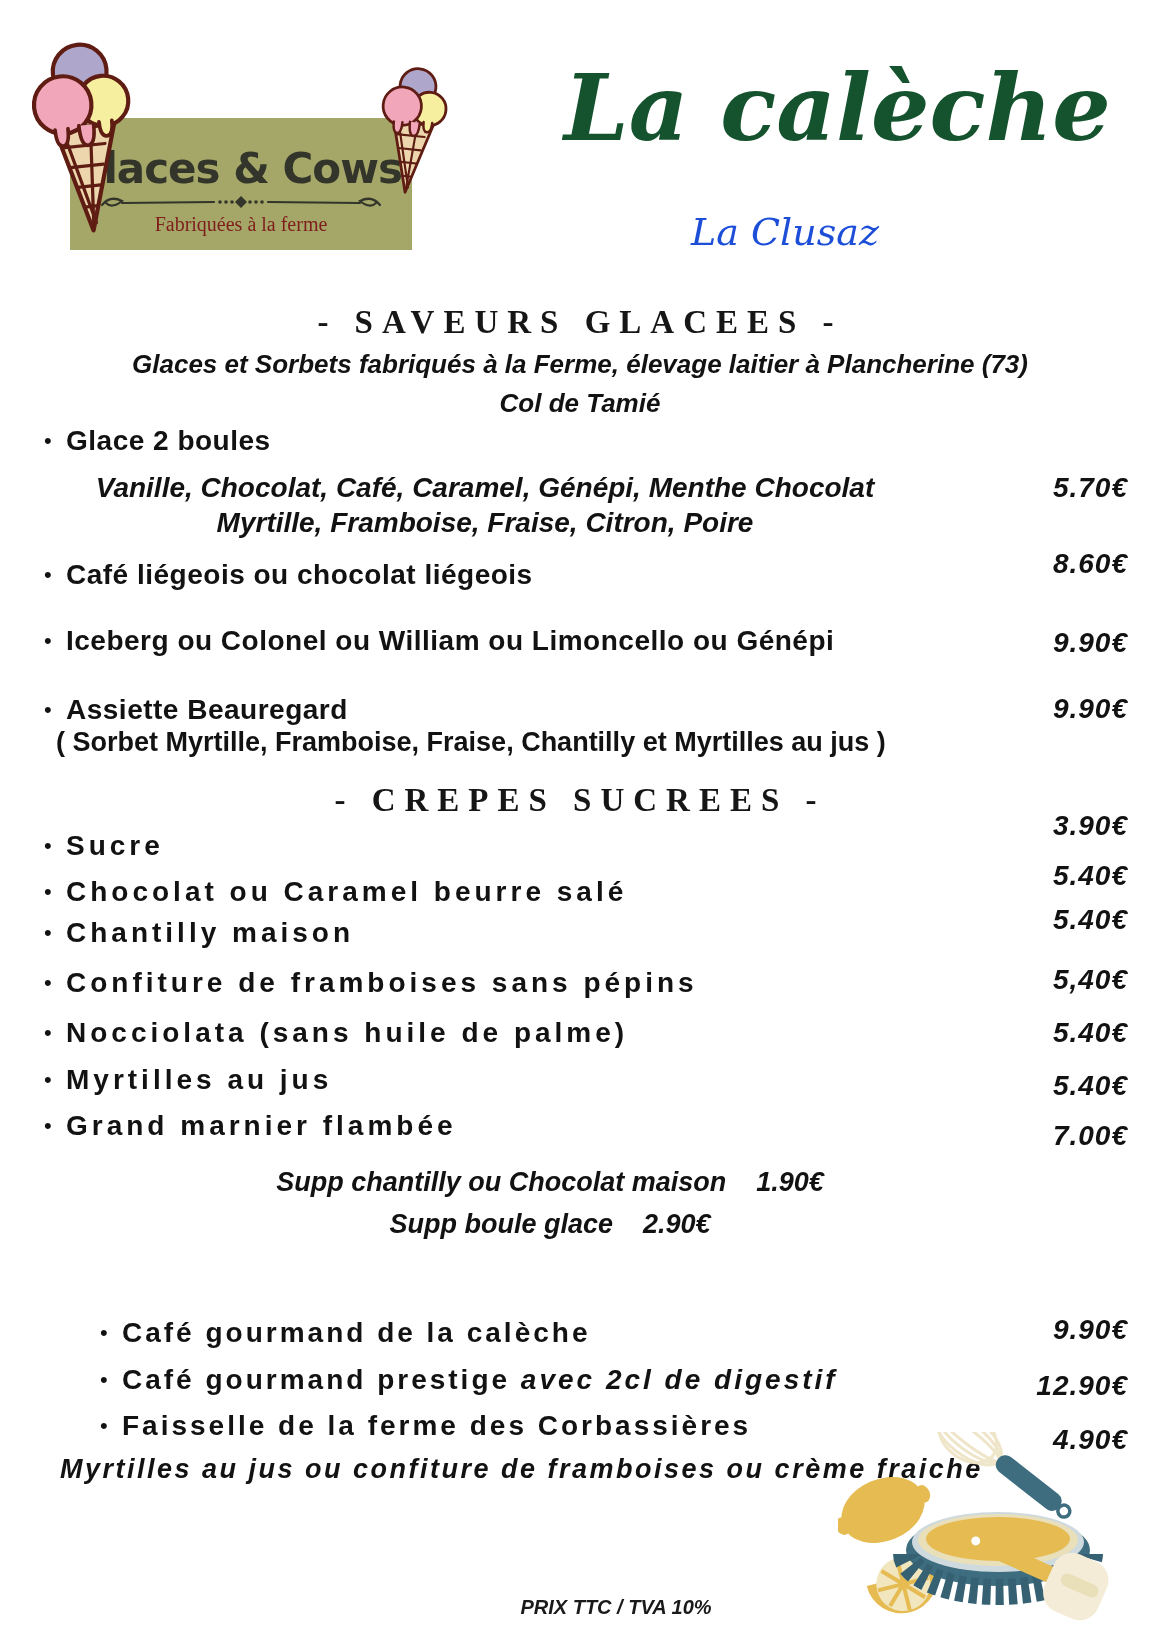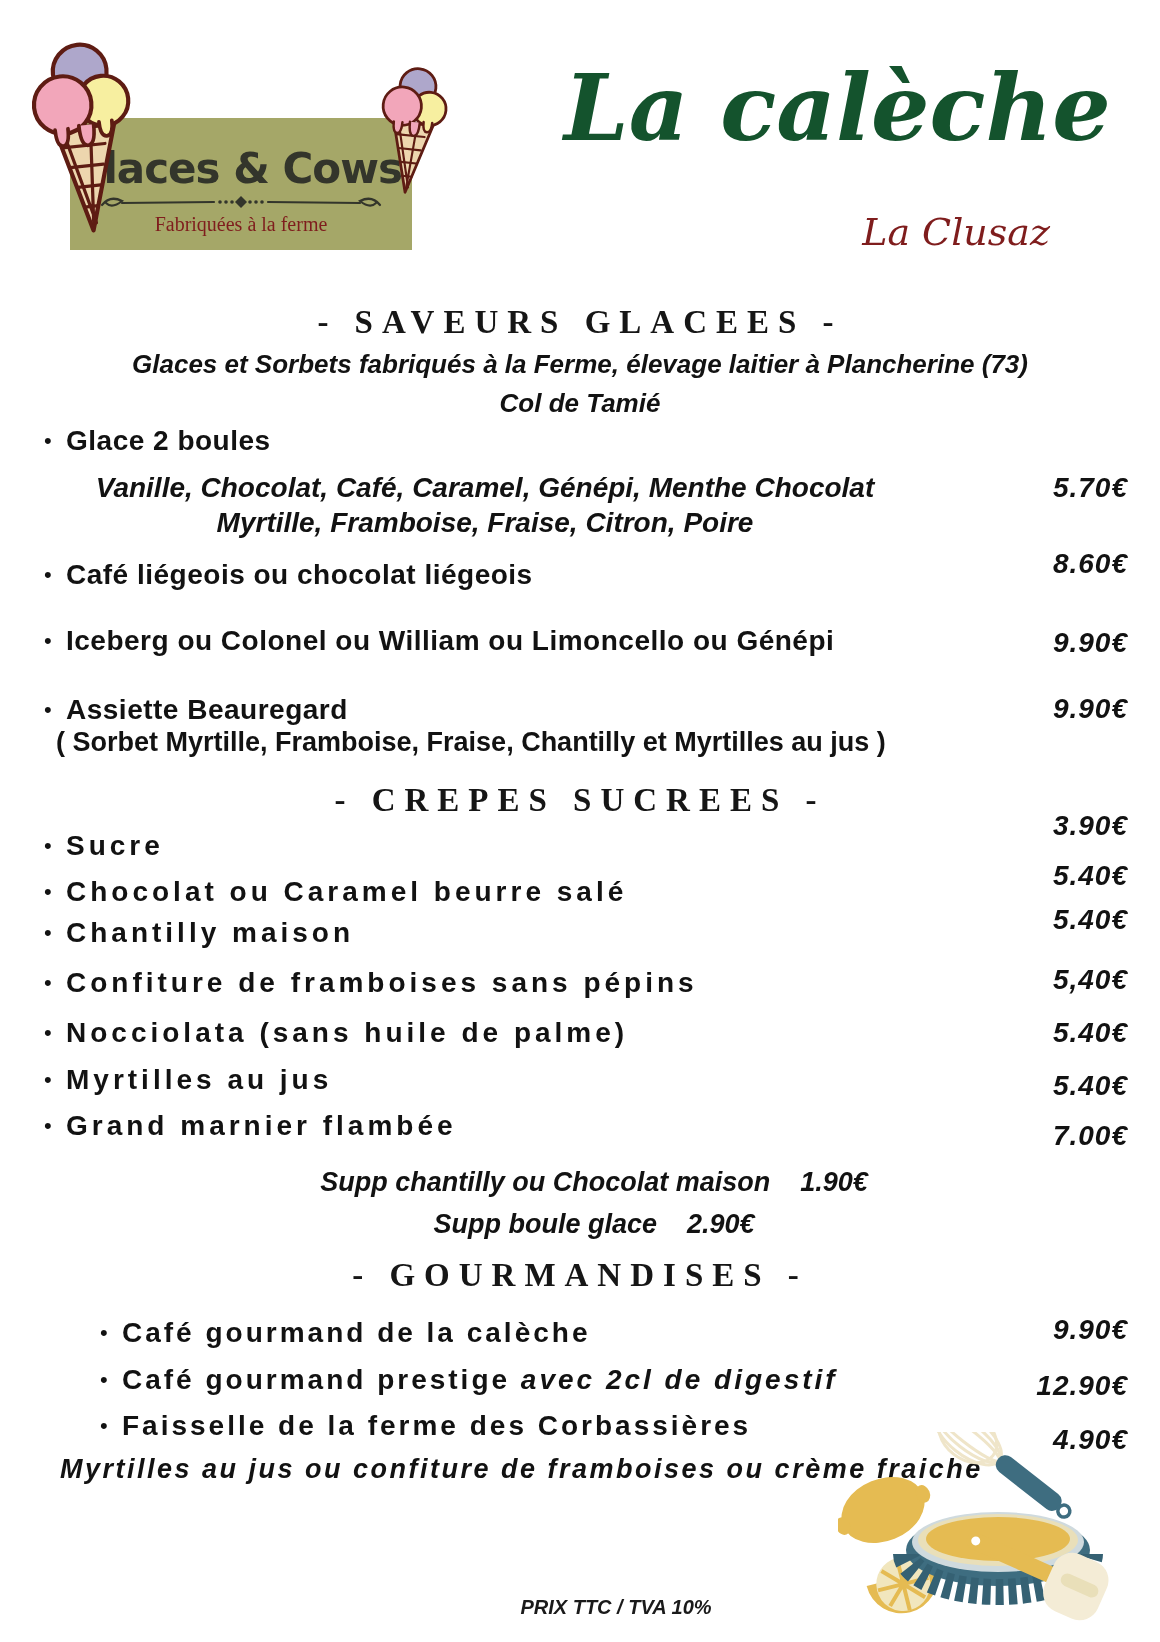--- a/index.html
+++ b/index.html
@@ -24,23 +24,23 @@
   }
   .cone{position:absolute;z-index:2;}
   .cone-left{left:34px;top:34px;width:102px;height:212px;transform:rotate(-6deg);}
   .cone-right{left:374px;top:64px;width:76px;height:136px;transform:rotate(6deg);}
   .title{
     position:absolute;left:520px;top:58px;width:530px;text-align:center;
     font-family:"DejaVu Serif",serif;font-style:italic;font-weight:bold;
     font-size:92px;line-height:1.1;color:#14532d;white-space:nowrap;margin-left:44px;
   }
   .subtitle{
-    position:absolute;left:520px;top:210px;width:530px;text-align:right;
+    position:absolute;left:520px;top:210px;width:530px;text-align:center;
     font-family:"DejaVu Serif",serif;font-style:italic;
-    font-size:38px;color:#7f1d1d;
+    font-size:38px;color:#1d4ed8;
   }
   
   .section-heading{
     position:absolute;left:0;width:100%;text-align:center;
     font-family:"Liberation Serif",serif;font-weight:700;
     font-size:33px;line-height:1;letter-spacing:9px;color:#161616;white-space:nowrap;
   }
   .intro-line{
     position:absolute;left:0;width:100%;text-align:center;
     font-weight:bold;font-style:italic;font-size:26px;line-height:1;color:#121212;
@@ -64,21 +64,21 @@
   .flavors{
     position:absolute;left:60px;width:850px;text-align:center;
     font-weight:bold;font-style:italic;font-size:28px;line-height:1;white-space:nowrap;
   }
   .flavors-price-row{position:absolute;left:44px;right:32px;line-height:1;}
   .note-line{
     position:absolute;font-weight:bold;font-size:27px;line-height:1;color:#121212;
   }
   .supp{
     position:absolute;left:0;width:1100px;display:flex;justify-content:center;gap:30px;
-    font-weight:bold;font-style:italic;font-size:27px;line-height:1;padding-left:44px;
+    font-weight:bold;font-style:italic;font-size:27px;line-height:1;
   }
   .gourm-note{
     position:absolute;left:60px;width:940px;text-align:left;
     font-weight:bold;font-style:italic;font-size:27px;letter-spacing:2.5px;line-height:1;white-space:nowrap;
   }
   .footer-note{
     position:absolute;left:0;width:100%;text-align:center;
     font-weight:bold;font-style:italic;font-size:20px;line-height:1;color:#1a1a1a;padding-left:36px;
   }
   .illustration{position:absolute;left:838px;top:1432px;width:300px;height:195px;z-index:0;}
@@ -214,21 +214,20 @@
 
   <div class="supp" style="top:1169px">
     <span>Supp chantilly ou Chocolat maison</span>
     <span>1.90€</span>
   </div>
   <div class="supp" style="top:1211px">
     <span>Supp boule glace</span>
     <span>2.90€</span>
   </div>
 
-  <div class="section-heading" style="top:1259px">- GOURMANDISES -</div>
 
   <div class="item ls2 indent" style="top:1319px">
     <span class="bullet">•</span>
     <span class="label"><span>Café gourmand de la calèche</span><span class="it"></span></span>
     <span class="price" style="top:-3px;right:-32px;margin-right:32px">9.90€</span>
   </div>
   <div class="item ls2 indent" style="top:1366px">
     <span class="bullet">•</span>
     <span class="label"><span>Café gourmand prestige </span><span class="it">avec 2cl de digestif</span></span>
     <span class="price" style="top:6px;right:-32px;margin-right:32px">12.90€</span>

